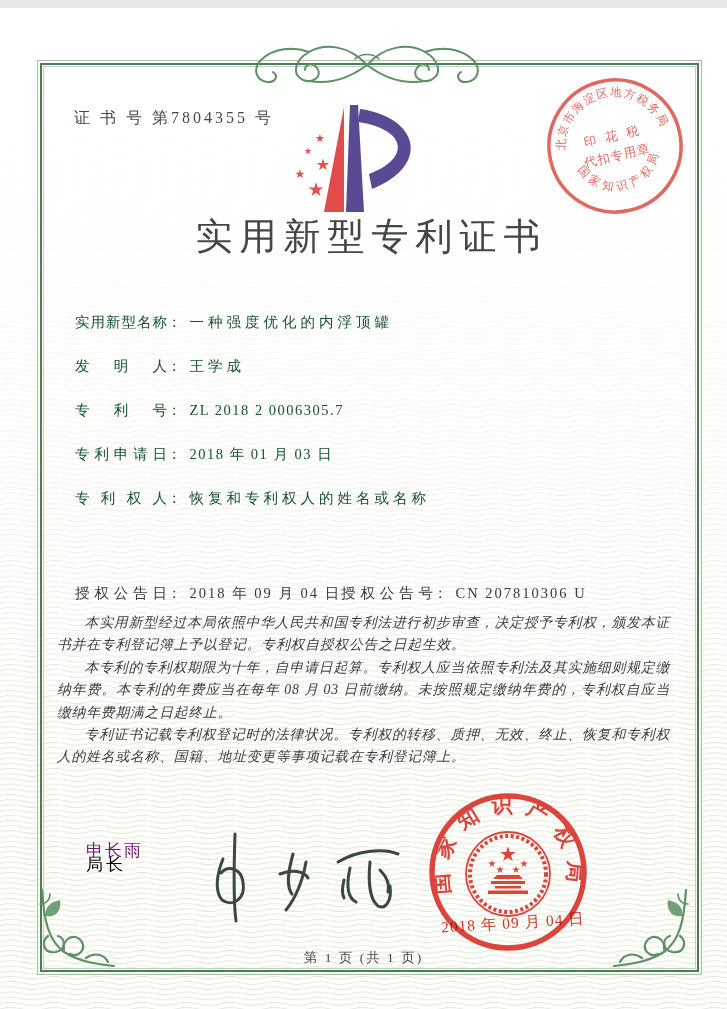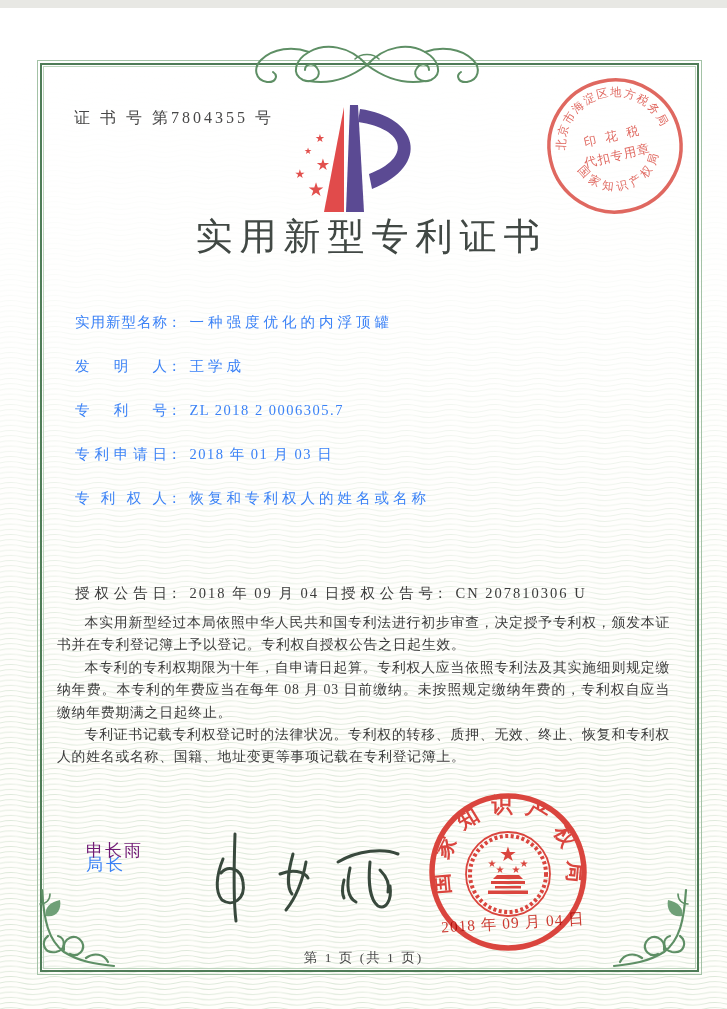--- a/index.html
+++ b/index.html
@@ -21,38 +21,38 @@
   }
   .frame::before { content:""; position:absolute; inset:-5px; border:1px solid #a3c2a6; }
   .frame::after  { content:""; position:absolute; inset:1px;  border:1px solid #bcd4bd; }
   .ornament { position:absolute; z-index:2; }
   .content { position:absolute; inset:0; z-index:3; }
 
   .cert-no { position:absolute; top:100px; left:74px; font-size:16px; letter-spacing:3px; color:#474747; }
   .title   { position:absolute; top:204px; left:0; width:100%; text-align:center;
              font-size:37px; letter-spacing:7px; color:#414844;padding-left:8px; }
 
-  .fields  { position:absolute; top:302px; left:75px; font-size:14.5px; color:#3b82f6;font-family:Liberation Serif, serif; }
+  .fields  { position:absolute; top:302px; left:75px; font-size:14.5px; color:#14532d;font-family:Liberation Serif, serif; }
   .frow    { height:24px; line-height:24px; margin-bottom:20px; white-space:nowrap; }
   .flabel  { display:inline-block; width:92px; text-align:justify; text-align-last:justify; letter-spacing:0; }
   .fsep    { display:inline-block; margin-right:8px; }
   .fvalue  { letter-spacing:4px; }
   .fvalue.tight { letter-spacing:1.5px; }
 
   .grant-row { position:absolute; top:573px; left:75px; width:600px; font-size:14.5px;
                line-height:24px; white-space:nowrap; }
   .grant-no  { position:absolute; left:266px; top:0; }
   .grant-val { letter-spacing:2px; }
 
-  .paras { position:absolute; top:604px; left:57px; width:613px; }
+  .paras { position:absolute; top:604px; left:57px; width:613px;font-style:italic; }
   .paras p { margin:0; text-indent:2em; text-align:justify; font-size:13.8px;
              line-height:22.4px; letter-spacing:0.8px; color:#3b3b3b; }
 
   .signer-title { position:absolute; top:845px; left:86px; font-size:17px; letter-spacing:3px;
-                  color:#3b82f6; font-family:"Liberation Sans","DejaVu Sans",sans-serif; }
+                  color:#000000; font-family:"Liberation Sans","DejaVu Sans",sans-serif; }
   .signer-name  { position:absolute; top:831px; left:86px; font-size:17px; letter-spacing:2px;
                   color:#701a75; font-family:"Liberation Sans","DejaVu Sans",sans-serif; }
   .signature { position:absolute; top:816px; left:188px; z-index:3; }
 
   .tax-stamp { position:absolute; top:58px; left:535px; z-index:4; transform:rotate(-13deg);
                opacity:.92; mix-blend-mode:multiply; }
   .seal      { position:absolute; top:769px; left:413px; z-index:4; opacity:.95; mix-blend-mode:multiply; }
   .seal-date { position:absolute; top:905px; left:441px; z-index:5; font-size:15.5px;
                color:#cc3b31; letter-spacing:1px; transform:rotate(-3.5deg); white-space:nowrap;
                mix-blend-mode:multiply; }

